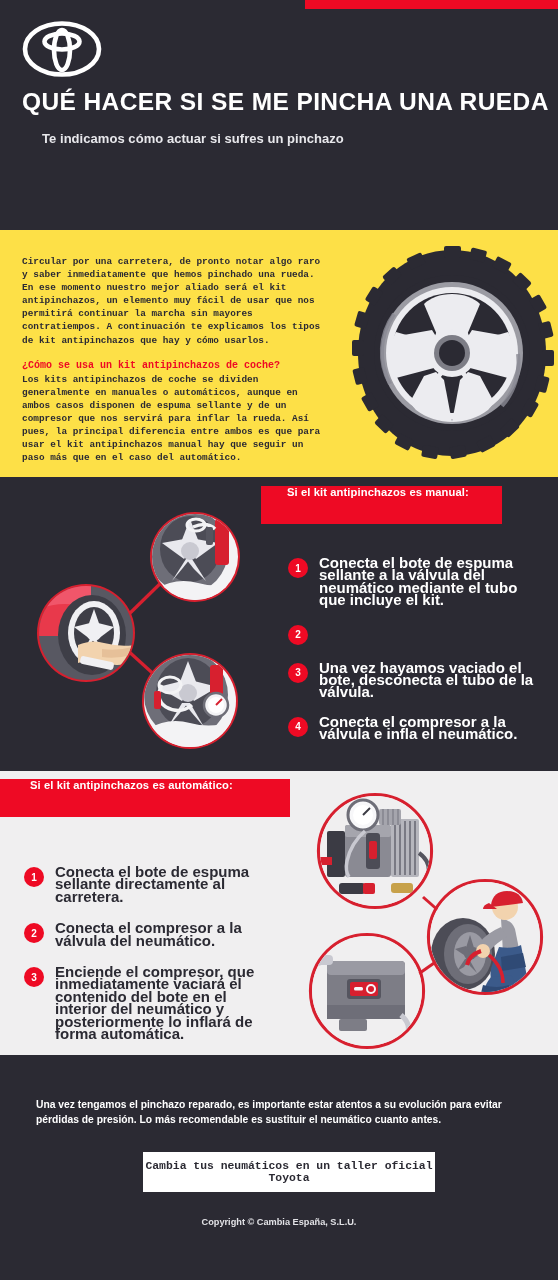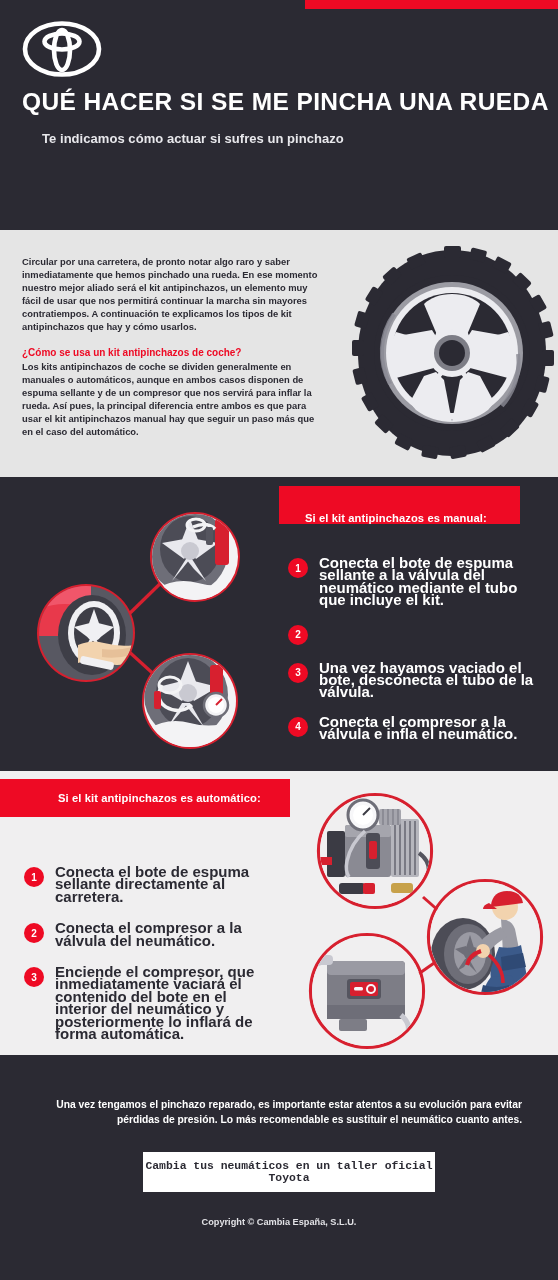--- a/index.html
+++ b/index.html
@@ -19,49 +19,49 @@
     position:absolute; left:22px; top:88px;
     font-size:24.5px; font-weight:700; letter-spacing:0.4px;
     color:#ffffff; white-space:nowrap;
   }
   .subtitle {
     position:absolute; left:22px; top:131px;
     font-size:13px; font-weight:700; color:#e8e8ec; letter-spacing:0.05px;margin-left:20px;
   }
 
   
-  .intro { position:relative; width:558px; height:247px; background:#e5e5e5; overflow:hidden; }
+  .intro { position:relative; width:558px; height:247px; background:#fde047; overflow:hidden;font-family:Liberation Mono, monospace; }
   .intro-text { position:absolute; left:22px; top:25px; width:305px; }
   .intro-p {
     font-size:9.4px; line-height:13.1px; color:#2b2a33; font-weight:600;
     text-align:left;
   }
   .intro-h {
     font-size:10px; font-weight:700; color:#ee0a24;
     margin:13px 0 2px 0;
   }
   .wheel-art { position:absolute; left:352px; top:16px; width:200px; height:215px; }
 
   
   .manual { position:relative; width:558px; height:294px; background:#2b2a33; overflow:hidden; }
   .banner-manual {
-    position:absolute; left:279px; top:9px; width:241px; height:38px;
-    background:#ee0a24; display:flex; align-items:flex-end;
+    position:absolute; left:261px; top:9px; width:241px; height:38px;
+    background:#ee0a24; display:flex; align-items:flex-start;
   }
   .banner-manual .banner-label {
     color:#fff; font-size:11.2px; font-weight:700; margin-left:26px; letter-spacing:0.1px;
   }
   .steps-manual { position:absolute; left:288px; top:80px; width:258px; }
   .art-manual { position:absolute; left:10px; top:12px; width:260px; height:275px; }
 
   
   .automatic { position:relative; width:558px; height:284px; background:#f0eff0; overflow:hidden; }
   .banner-auto {
     position:absolute; left:0; top:8px; width:290px; height:38px;
-    background:#ee0a24; display:flex; align-items:center;padding-left:28px;
+    background:#ee0a24; display:flex; align-items:flex-start;
   }
   .banner-auto .banner-label {
     color:#fff; font-size:11.2px; font-weight:700; margin-left:30px; letter-spacing:0.1px;
   }
   .steps-auto { position:absolute; left:24px; top:95px; width:250px; }
   .art-auto { position:absolute; left:305px; top:8px; width:250px; height:268px; }
 
   
   .step { display:flex; align-items:flex-start; margin-bottom:14px; }
   .badge {
@@ -77,21 +77,21 @@
   }
   .manual .step-text { color:#ffffff; }
   .automatic .step-text { color:#2b2a33; }
   .manual .step { margin-bottom:17px; }
   .automatic .step { margin-bottom:19px; }
 
   
   .footer { position:relative; width:558px; height:225px; background:#2b2a33; }
   .footer-text {
     position:absolute; left:36px; top:43px; width:486px;
-    text-align:right; color:#ffffff;
+    text-align:left; color:#ffffff;
     font-size:10.3px; line-height:14.8px; font-weight:600;
   }
   .cta {
     position:absolute; left:143px; top:1152px; width:292px; height:40px;
     background:#ffffff; color:#2b2a33;
     font-size:11.4px; font-weight:600;
     display:flex; align-items:center; justify-content:center;
     border:none; cursor:pointer; font-family:Liberation Mono, monospace;
   }
   .copyright {

